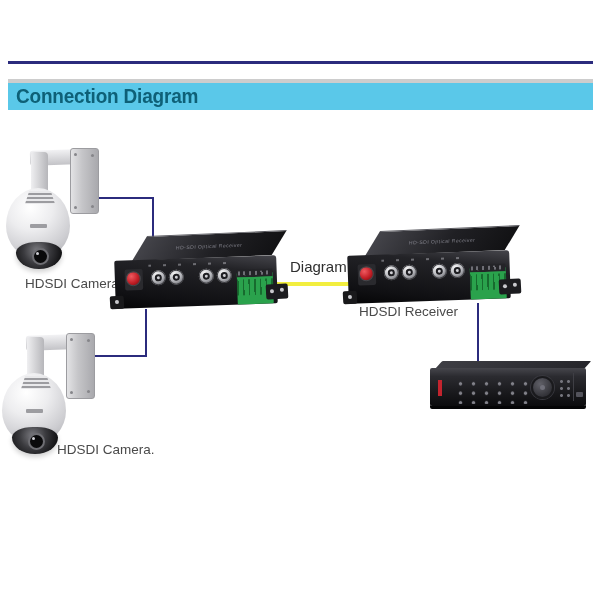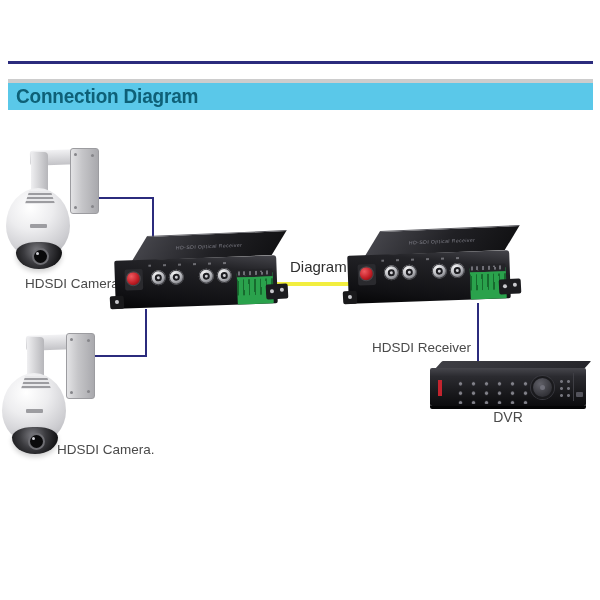--- a/index.html
+++ b/index.html
@@ -189,28 +189,27 @@
       <div class="port-fiber"></div>
       <div class="bnc bnc1"></div>
       <div class="bnc bnc2"></div>
       <div class="bnc bnc3"></div>
       <div class="bnc bnc4"></div>
       <div class="port-terminal"></div>
     </div>
     <div class="obx-ear-l"></div>
     <div class="obx-ear-r"></div>
   </div>
-  <div class="abs lbl" style="left:372px;top:304px;margin-top:36px;">HDSDI Receiver</div>
+  <div class="abs lbl" style="left:359px;top:304px;">HDSDI Receiver</div>
 
   <div class="dvr" style="left:430px;top:361px;">
     <div class="dvr-top"></div>
     <div class="dvr-body">
       <div class="dvr-red"></div>
       <div class="dvr-btns"></div>
       <div class="dvr-jog"></div>
       <div class="dvr-sbtns"></div>
       <div class="dvr-seam"></div>
       <div class="dvr-port"></div>
     </div>
   </div>
-  <div class="abs lbl" style="left:430px;top:409px;width:156px;text-align:center;font-size:14px;">DVR</div>
 
 </div>
 
 </body></html>

